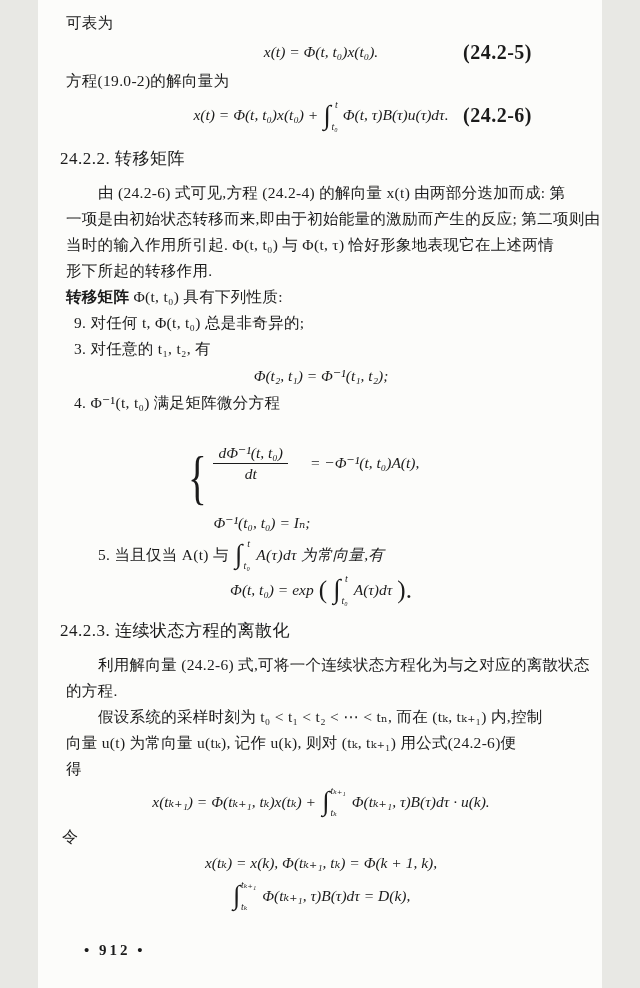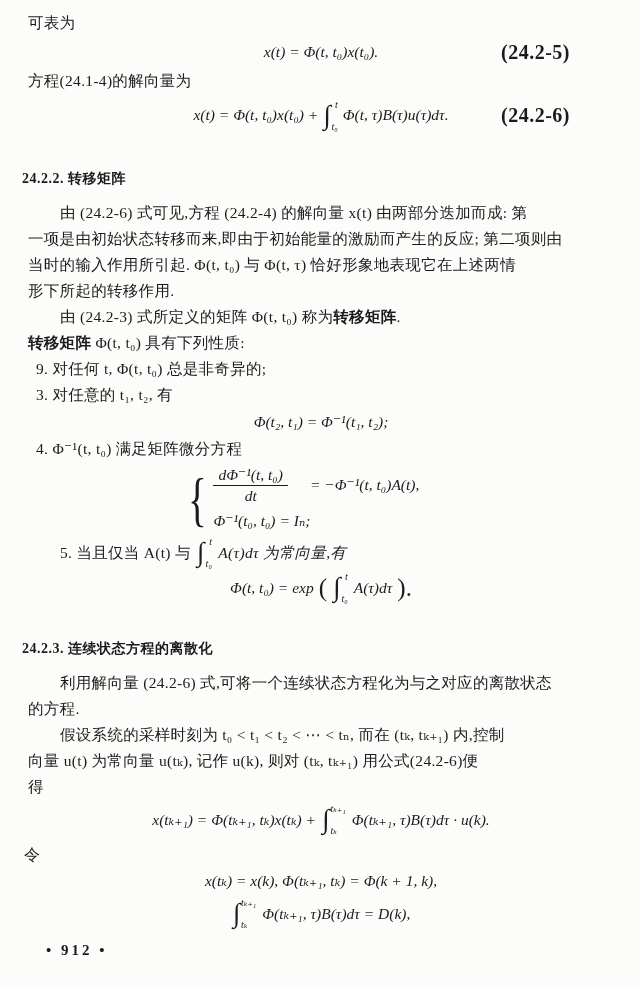--- a/index.html
+++ b/index.html
@@ -1,18 +1,18 @@
 <!DOCTYPE html>
 <html><head>
 <meta charset="utf-8">
 <style>
   html,body { margin:0; padding:0; background:#e8e8e4; }
   .page {
     position:relative;
-    width:640px; height:988px;
+    width:564px; height:988px;
     margin:0 auto;
     background:#fcfcfa;
     color:#1b1b1b;
     font-family:"Liberation Serif","DejaVu Serif",serif;
     overflow:hidden;
     box-sizing:border-box;
   }
   .content { padding:10px 26px 0 28px; }
 
   .body {
@@ -20,23 +20,23 @@
     font-size:15.5px;
     line-height:26px;
     letter-spacing:0.3px;
     white-space:nowrap;
   }
   .indent { text-indent:32px; }
   .prop { padding-left:8px; }
   .b { font-weight:bold; }
 
   h2.sec-heading {
-    margin:32px 0 8px -6px;
-    font-size:14px;
-    font-weight:bold;
+    margin:12px 0 8px -6px;
+    font-size:17px;
+    font-weight:normal;
     letter-spacing:0.5px;
     line-height:26px;
   }
 
   .math { font-style:italic; }
 
   .eqrow { position:relative; text-align:center; margin:2px 0; line-height:28px; font-size:15.5px; }
   .eqrow .eqnum { position:absolute; right:44px; top:50%; transform:translateY(-50%);
                   font-style:normal; font-weight:bold; font-size:20px; letter-spacing:0.5px; }
   .eqcenter { text-align:center; margin:1px 0; line-height:26px; font-size:15.5px; }
@@ -54,21 +54,21 @@
   
   .frac { display:inline-flex; flex-direction:column; text-align:center; vertical-align:middle; }
   .frac .num { padding:0 5px 2px; border-bottom:1.5px solid #1b1b1b; line-height:17px; }
   .frac .den { padding-top:2px; line-height:16px; }
 
   
   .system { display:flex; align-items:center; justify-content:center; margin:4px 0 4px -40px; }
   .brace { font-size:60px; font-weight:400; line-height:1; font-style:normal;
            transform:scaleX(0.65); margin-right:2px; }
   .sys-lines { display:flex; flex-direction:column; gap:7px; align-items:flex-start; font-size:15.5px; }
-  .sys-line { display:flex; align-items:center; gap:22px; line-height:20px; }
+  .sys-line { display:flex; align-items:center; gap:22px; line-height:20px;margin-top:24px; }
 
   .bigparen { font-size:25px; font-style:normal; font-weight:400; line-height:1;
               transform:translateY(-1px); display:inline-block; vertical-align:middle; }
 
   .tallrow { display:flex; align-items:center; gap:5px; line-height:36px;margin-left:24px; }
 
   .let-line { margin:4px 0 0 -4px; font-size:16px; line-height:24px; }
 
   .footer {
     position:absolute; left:46px; top:942px;
@@ -81,21 +81,21 @@
 <div class="page">
   <div class="content">
 
     <p class="body">可表为</p>
 
     <div class="eqrow">
       <span class="math">x(t) = Φ(t, t₀)x(t₀).</span>
       <span class="eqnum">(24.2-5)</span>
     </div>
 
-    <p class="body">方程(24.1-4)的解向量为</p>
+    <p class="body">方程(19.0-2)的解向量为</p>
 
     <div class="eqrow" style="line-height:38px;">
       <span class="math">
         <span>x(t) = Φ(t, t₀)x(t₀) +</span>
         <span class="int">
           <span class="sym">∫</span>
           <span class="bounds">
               <span class="up">t</span>
               <span class="lo">t₀</span>
             </span>
@@ -105,21 +105,20 @@
       <span class="eqnum">(24.2-6)</span>
     </div>
 
     <h2 class="sec-heading">24.2.2. 转移矩阵</h2>
 
     <p class="body indent">由 (24.2-6) 式可见,方程 (24.2-4) 的解向量 x(t) 由两部分迭加而成: 第</p>
     <p class="body">一项是由初始状态转移而来,即由于初始能量的激励而产生的反应; 第二项则由</p>
     <p class="body">当时的输入作用所引起.  Φ(t, t₀) 与 Φ(t, τ) 恰好形象地表现它在上述两情</p>
     <p class="body">形下所起的转移作用.</p>
 
-    <p class="body indent"><span>由 (24.2-3) 式所定义的矩阵 Φ(t, t₀) 称为</span><span class="b">转移矩阵</span><span>.</span></p>
 
     <p class="body"><span class="b">转移矩阵</span><span> Φ(t, t₀) 具有下列性质:</span></p>
 
     <p class="body prop">9. 对任何 t, Φ(t, t₀) 总是非奇异的;</p>
 
 
     <p class="body prop">3. 对任意的 t₁, t₂, 有</p>
     <div class="eqcenter math">Φ(t₂, t₁) = Φ⁻¹(t₁, t₂);</div>
 
     <p class="body prop">4. Φ⁻¹(t, t₀) 满足矩阵微分方程</p>

